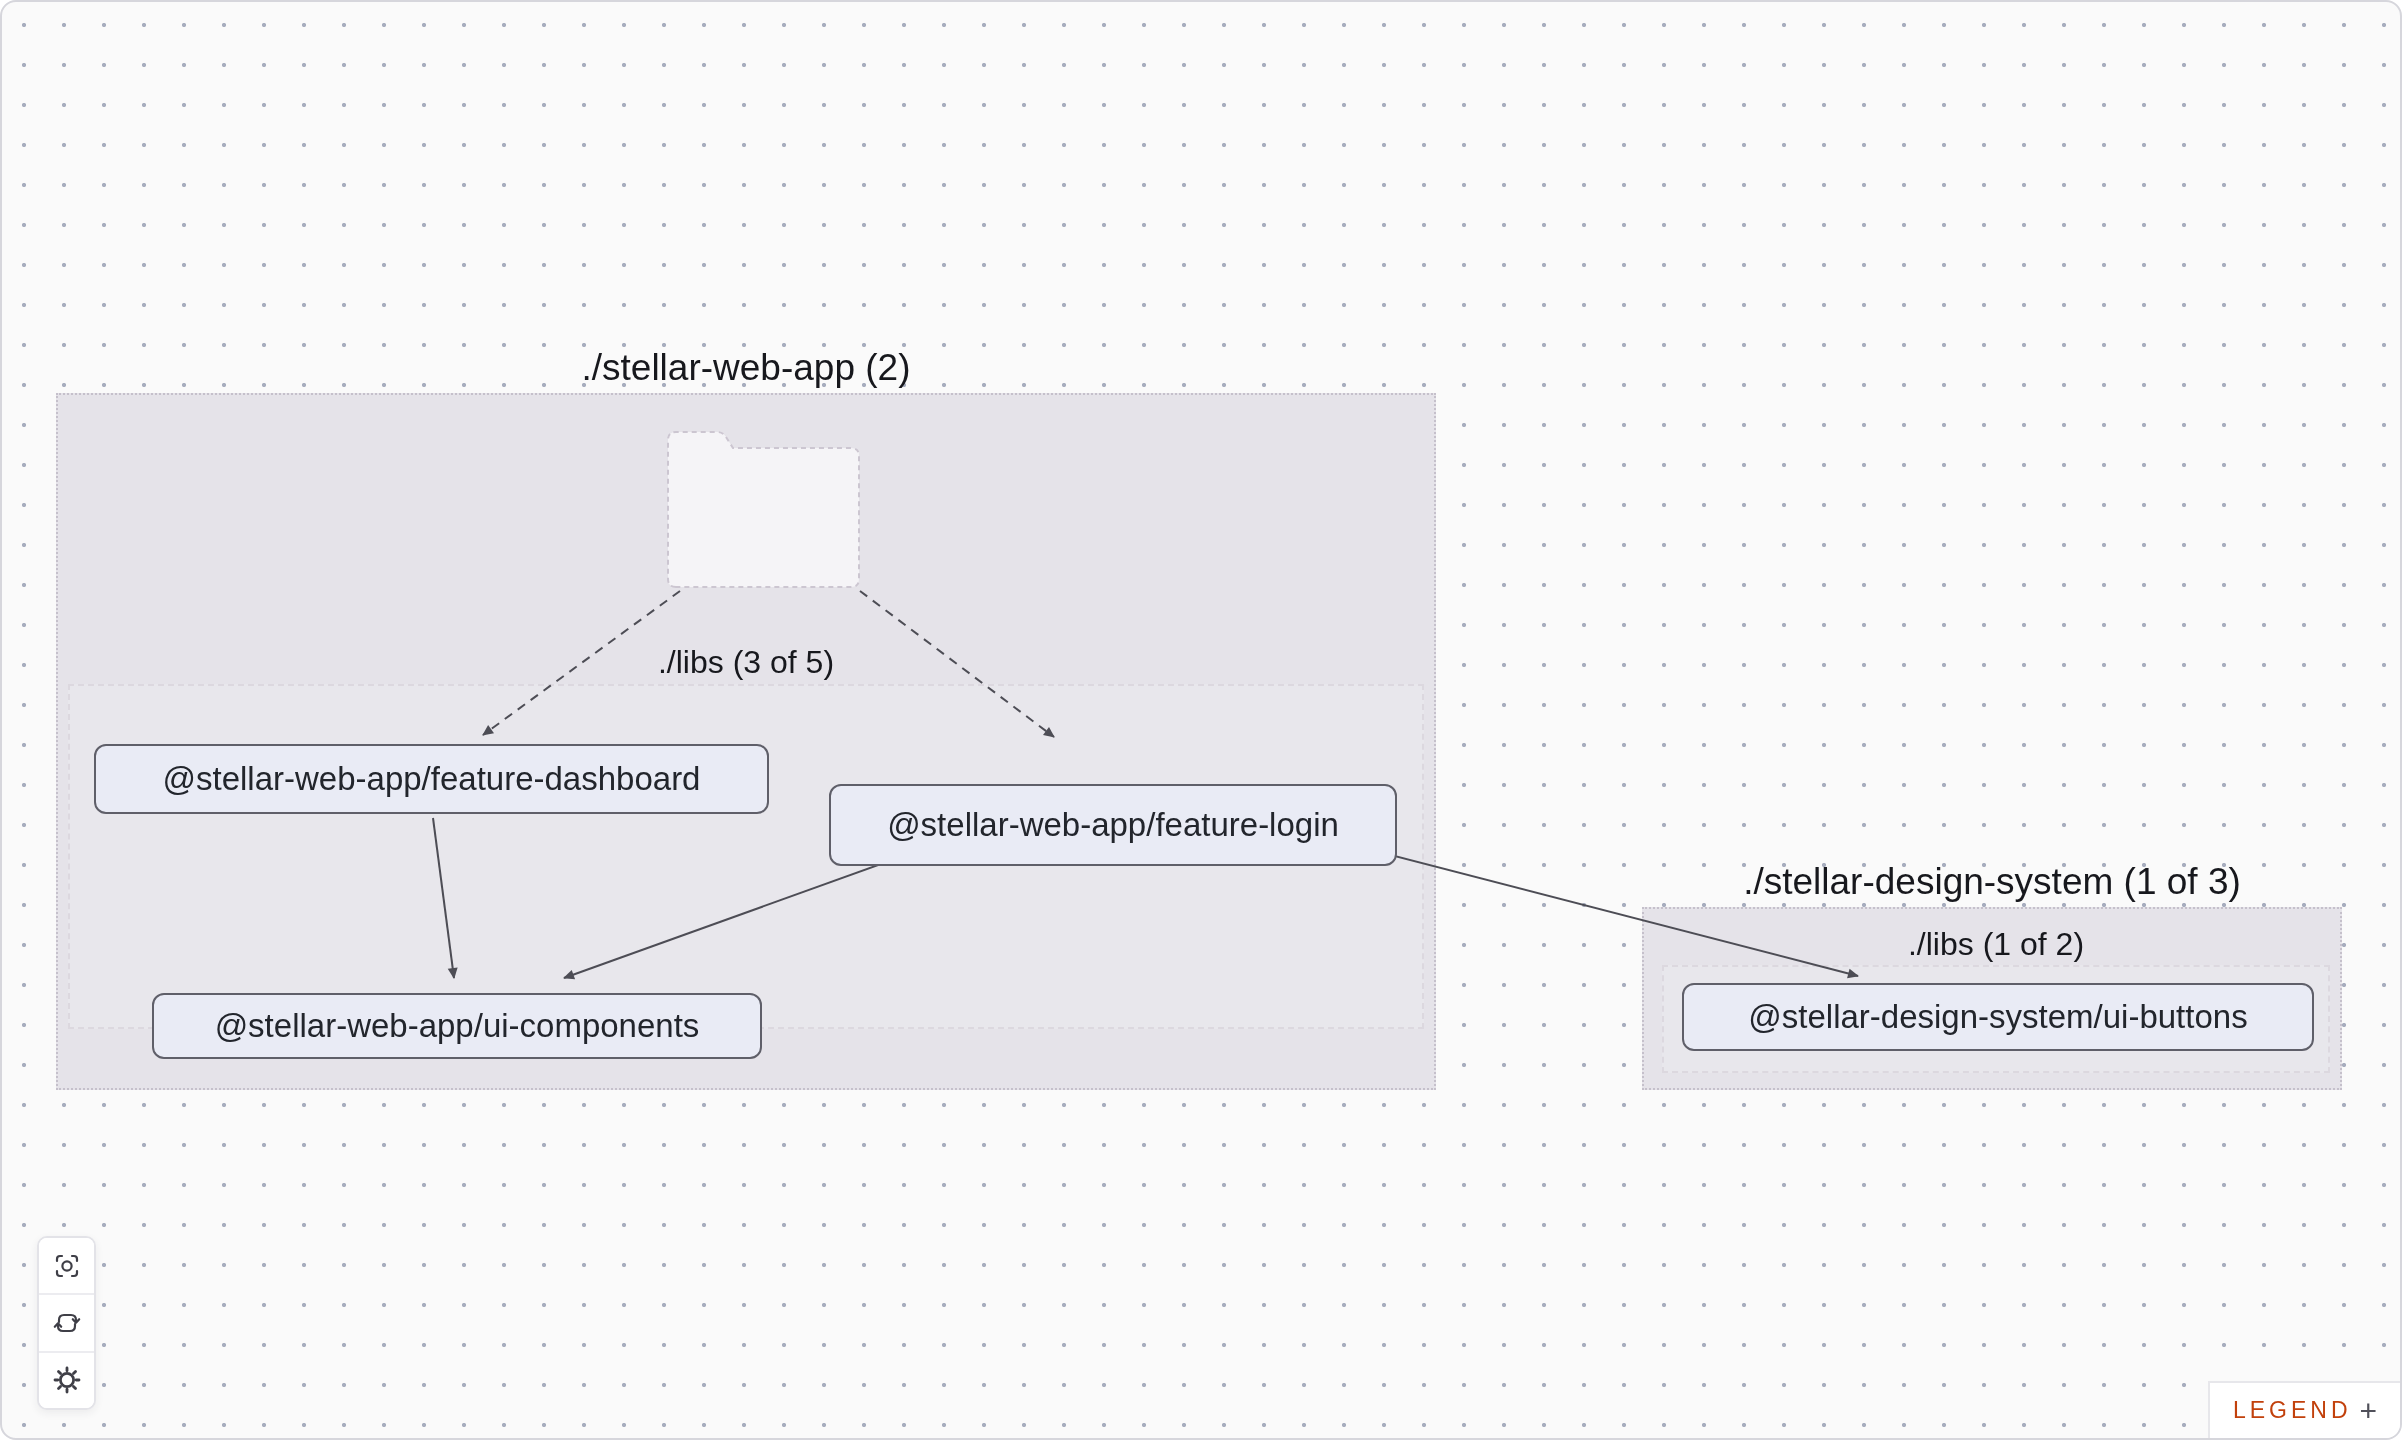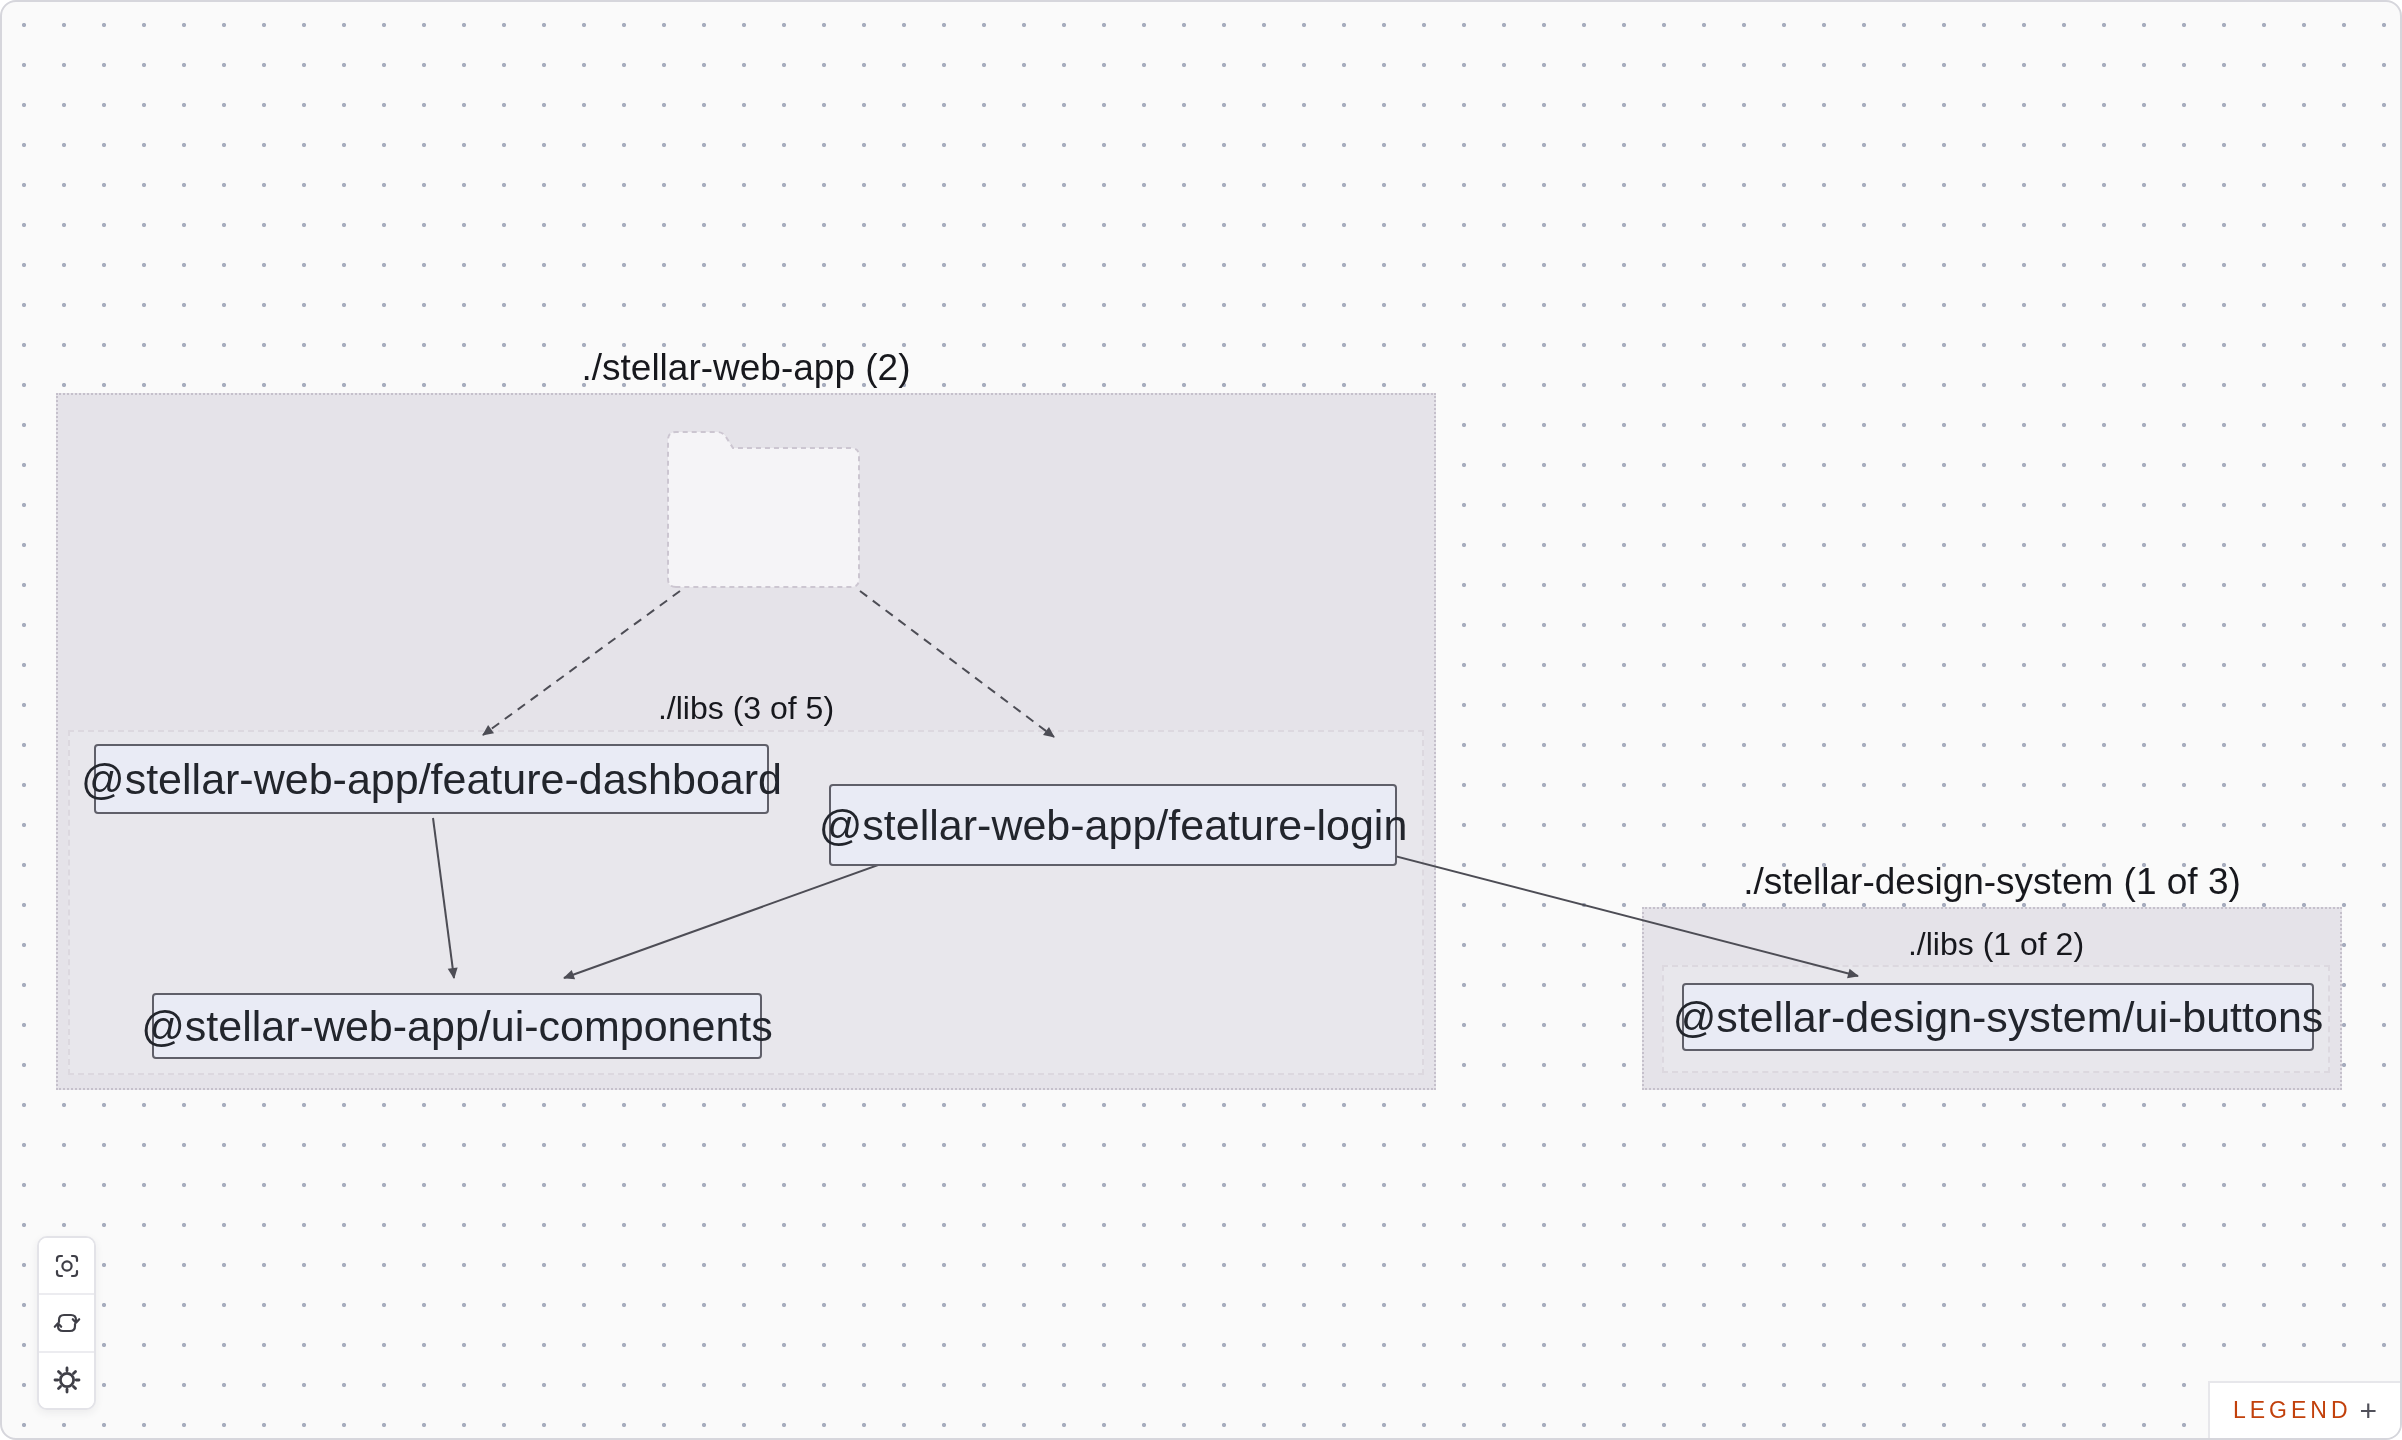--- a/index.html
+++ b/index.html
@@ -37,23 +37,23 @@
   .subgroup-label{
     position:absolute;left:0;right:0;top:-44px;height:40px;
     line-height:40px;text-align:center;
     font-size:32px;color:#17181d;white-space:nowrap;
   }
   .edges{position:absolute;left:0;top:0;z-index:3;}
   .node{
     position:absolute;
     background:#e9ebf5;
     border:2px solid #5f5f69;
-    border-radius:4px;
+    border-radius:12px;
     display:flex;align-items:center;justify-content:center;
-    font-size:43px;color:#22252c;
+    font-size:33px;color:#22252c;
     z-index:4;white-space:nowrap;
     cursor:pointer;
   }
   .folder{position:absolute;z-index:4;cursor:pointer;}
   .folder-label{
     position:absolute;left:0;right:0;top:19px;bottom:3px;
     display:flex;align-items:center;justify-content:center;
     font-size:33px;color:#22252c;white-space:nowrap;
   }
   .toolbar{
@@ -90,21 +90,21 @@
 </style>
 </head>
 <body>
 
 <div class="stage">
 
   <div class="group" style="left:54px;top:391px;width:1380px;height:697px;">
     <div class="group-label">./stellar-web-app (2)</div>
   </div>
 
-  <div class="subgroup" style="left:66px;top:728px;width:1356px;height:345px;">
+  <div class="subgroup" style="left:66px;top:682px;width:1356px;height:345px;">
     <div class="subgroup-label">./libs (3 of 5)</div>
   </div>
 
   <div class="group" style="left:1640px;top:905px;width:700px;height:183px;">
     <div class="group-label">./stellar-design-system (1 of 3)</div>
     <div class="subgroup" style="left:18px;top:56px;width:668px;height:108px;">
       <div class="subgroup-label" style="top:-42px;height:38px;line-height:38px;">./libs (1 of 2)</div>
     </div>
   </div>
 

